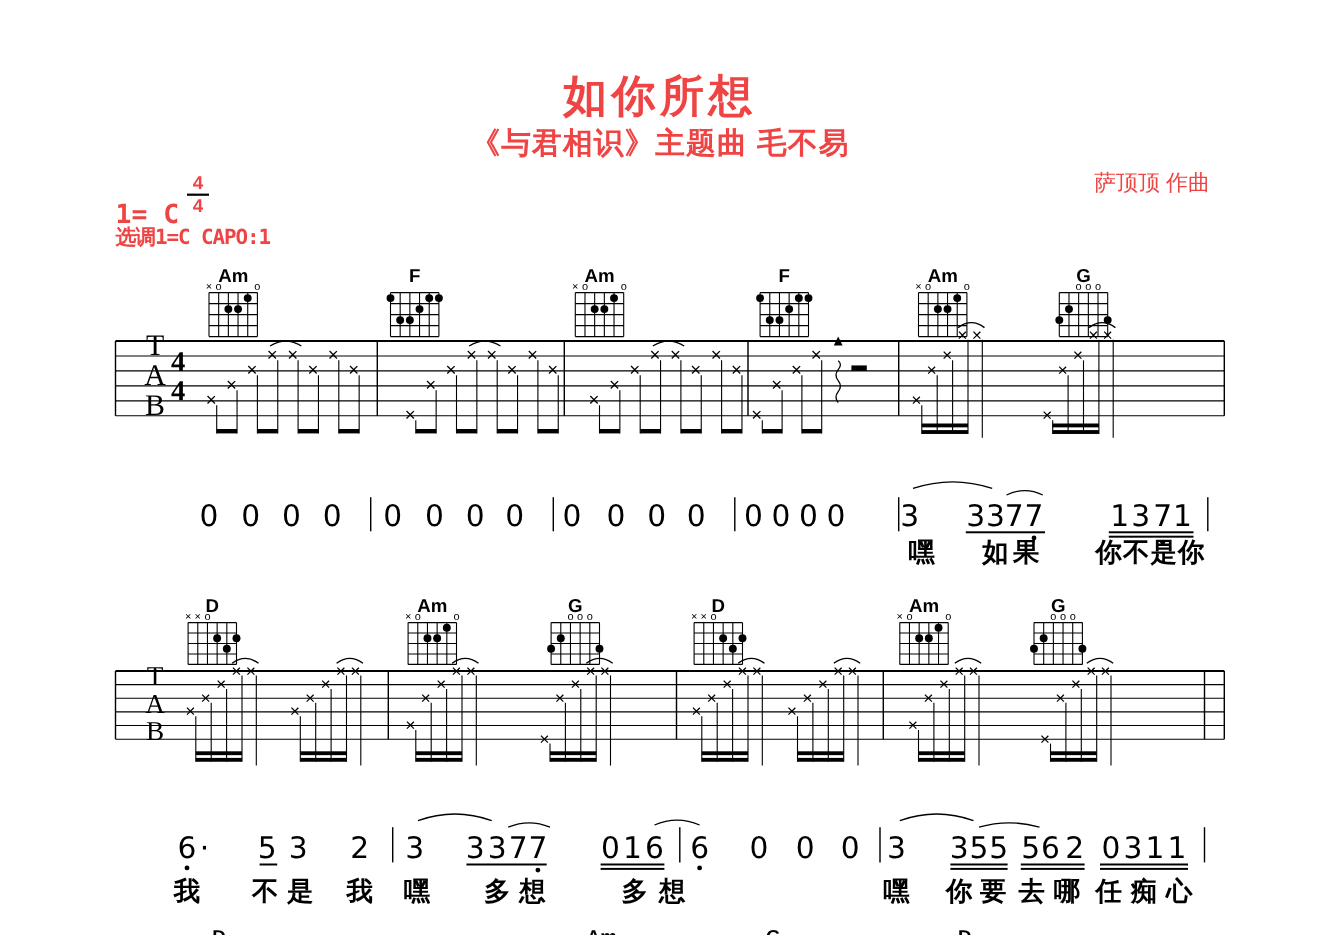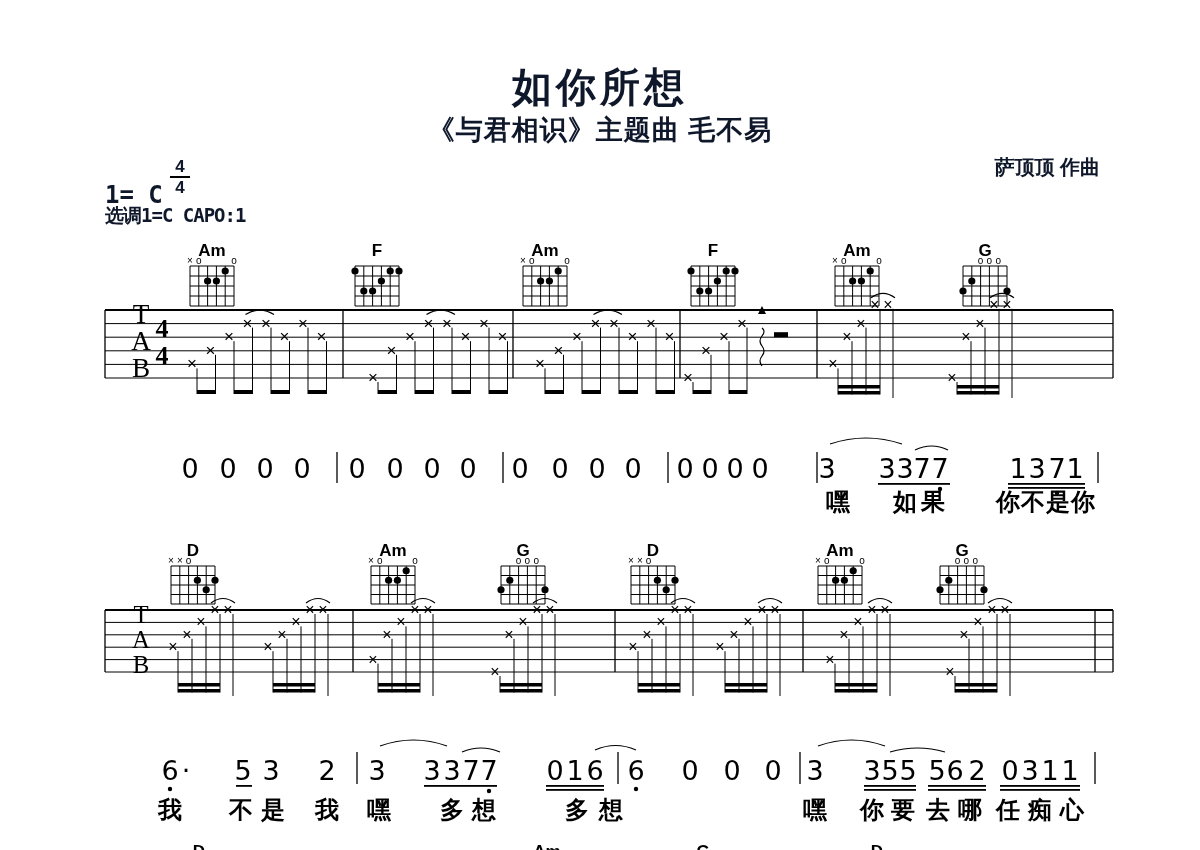--- a/index.html
+++ b/index.html
@@ -1,25 +1,25 @@
 <!DOCTYPE html>
 <html><head>
 <meta charset="utf-8">
 <style>
   html,body{margin:0;padding:0;background:#fff;}
   .sheet{position:relative;width:1200px;height:850px;background:#fff;overflow:hidden;
-         font-family:"Liberation Sans",sans-serif;color:#0f172a;}
+         font-family:"Liberation Sans",sans-serif;color:#ef4444;}
   .abs{position:absolute;}
   .title{left:0;right:0;top:60px;text-align:center;font-size:40px;font-weight:bold;letter-spacing:4px;}
   .subtitle{left:0;right:0;top:112px;text-align:center;font-size:27px;font-weight:bold;letter-spacing:1px;}
   .keyline{left:105px;top:181px;font-size:24px;font-weight:bold;font-family:"DejaVu Sans Mono",monospace;}
   .timesig-frac{left:170px;top:158px;width:20px;text-align:center;font-size:17px;font-weight:bold;line-height:1;}
   .timesig-frac .bar{border-top:2px solid #000;margin:1px 0;}
   .tuning{left:105px;top:203px;font-size:19px;font-weight:bold;font-family:"DejaVu Sans Mono",monospace;letter-spacing:-1px;}
-  .credits{right:100px;top:156px;text-align:center;font-size:20px;font-weight:bold;line-height:23px;}
+  .credits{right:100px;top:156px;text-align:center;font-size:20px;font-weight:normal;line-height:23px;}
   svg text{user-select:none;}
 </style>
 </head>
 <body>
 
 <div class="sheet">
   <div class="abs title">如你所想</div>
   <div class="abs subtitle">《与君相识》主题曲 毛不易</div>
   <div class="abs keyline">1= C</div>
   <div class="abs timesig-frac">

